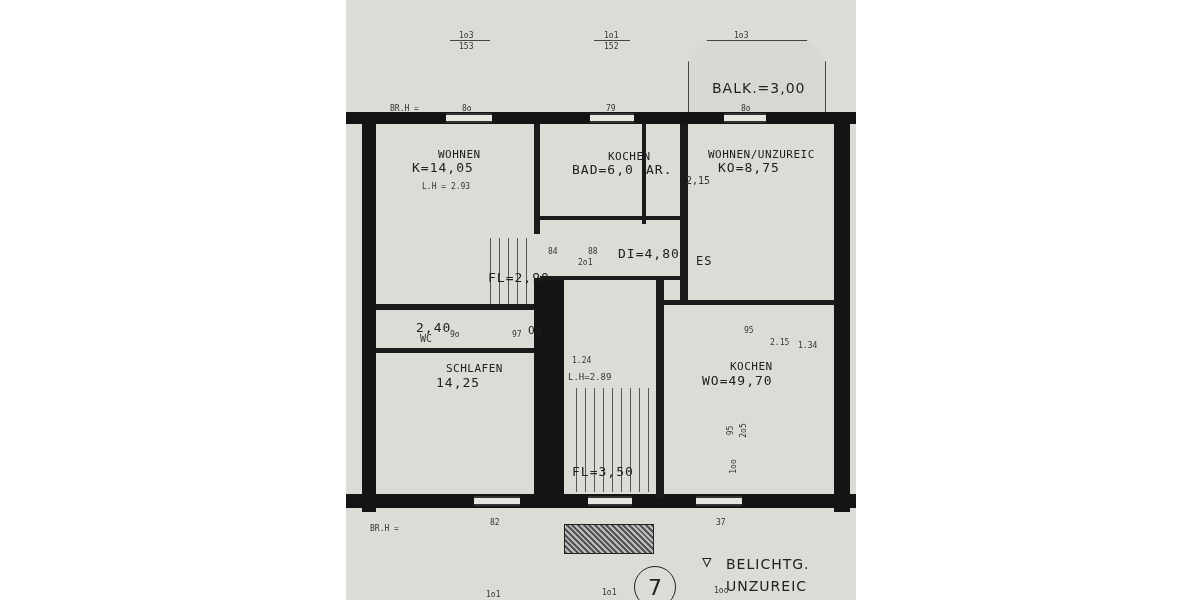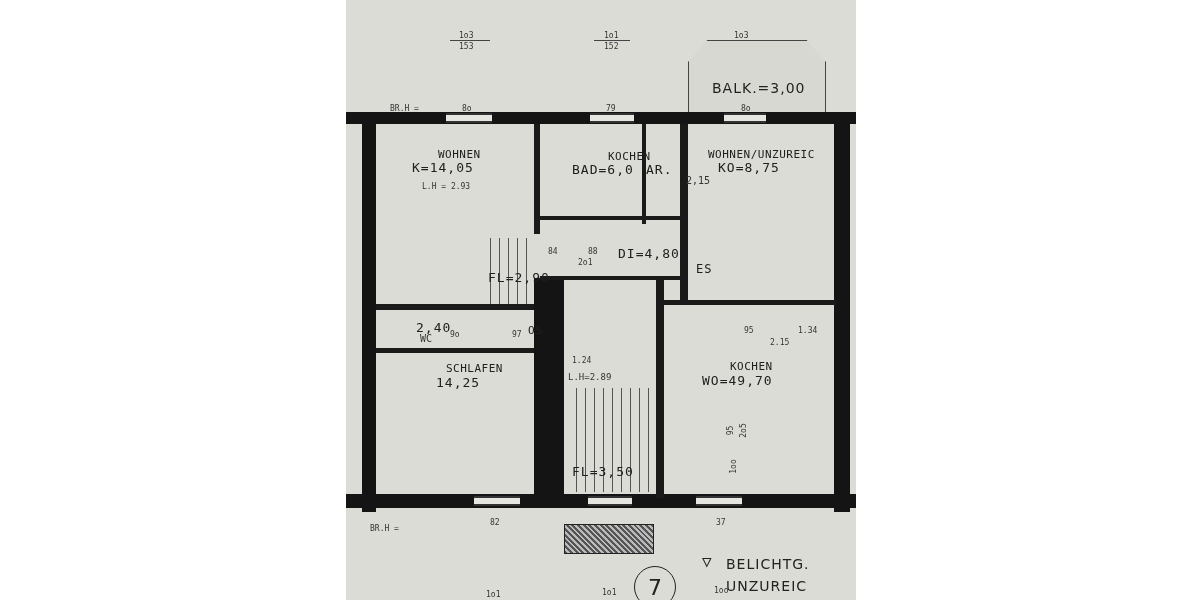--- a/index.html
+++ b/index.html
@@ -92,30 +92,30 @@
   <span class="lbl small" style="left:104px;top:330px;">9o</span>
   <span class="lbl small" style="left:166px;top:330px;">97</span>
   <span class="lbl room-area" style="left:182px;top:324px;font-size:11px;">OS</span>
 
   <span class="lbl room-name" style="left:88px;top:362px;">SCHLAFEN</span>
   <span class="lbl room-area" style="left:90px;top:375px;">14,25</span>
 
   <span class="lbl room-name" style="left:372px;top:360px;">KOCHEN</span>
   <span class="lbl room-area" style="left:356px;top:373px;">WO=49,70</span>
   <span class="lbl small" style="left:398px;top:326px;">95</span>
-  <span class="lbl small" style="left:452px;top:326px;">1.34</span>
+  <span class="lbl small" style="left:452px;top:341px;">1.34</span>
   <span class="lbl small" style="left:424px;top:338px;">2.15</span>
   <span class="lbl small" style="left:380px;top:426px;transform:rotate(-90deg);">95</span>
   <span class="lbl small" style="left:390px;top:426px;transform:rotate(-90deg);">2o5</span>
   <span class="lbl small" style="left:380px;top:462px;transform:rotate(-90deg);">1oo</span>
 
   <span class="lbl room-area" style="left:226px;top:464px;">FL=3,50</span>
   <span class="lbl small" style="left:222px;top:372px;font-size:9px;">L.H=2.89</span>
   <span class="lbl small" style="left:226px;top:356px;">1.24</span>
-  <span class="lbl room-area" style="left:350px;top:262px;font-size:12px;">ES</span>
+  <span class="lbl room-area" style="left:350px;top:254px;font-size:12px;">ES</span>
 
   <span class="lbl small" style="left:24px;top:524px;">BR.H =</span>
   <span class="lbl small" style="left:144px;top:518px;">82</span>
   <span class="lbl small" style="left:256px;top:534px;">76</span>
   <span class="lbl small" style="left:370px;top:518px;">37</span>
   <div class="hatch" style="left:218px;top:524px;width:88px;height:28px;"></div>
 
   <span class="lbl small" style="left:140px;top:590px;">1o1</span>
   <span class="lbl small" style="left:256px;top:588px;">1o1</span>
   <span class="lbl small" style="left:368px;top:586px;">1oo</span>

